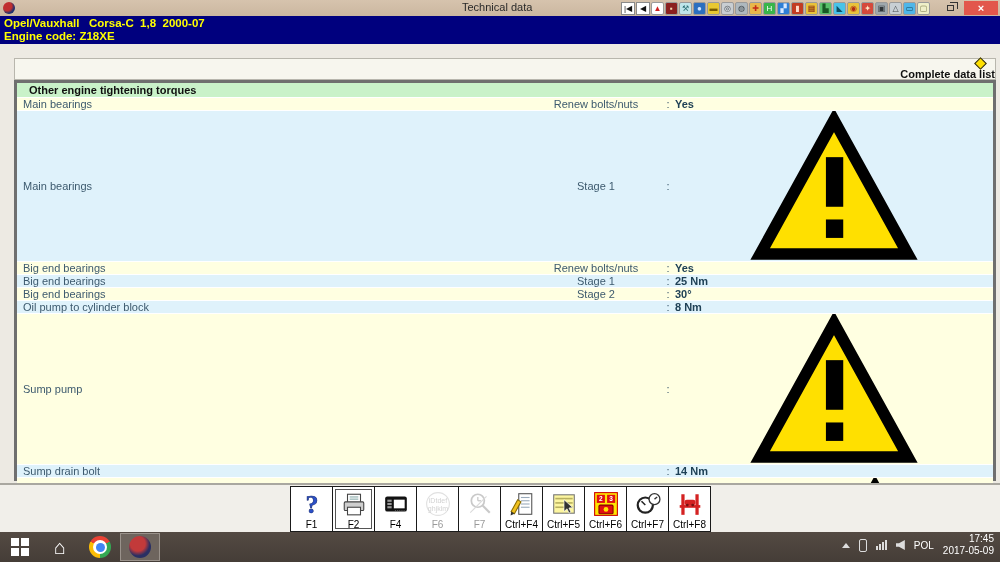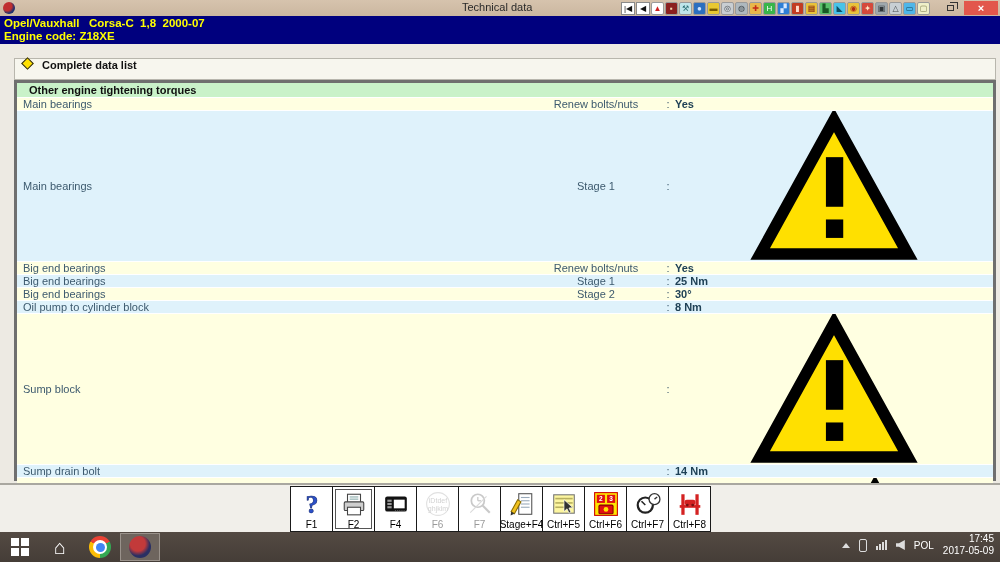--- a/index.html
+++ b/index.html
@@ -24,21 +24,21 @@
     border:1px solid #333; border-bottom:none; border-left:none; }
   .winbtn.close { background:#E2574C; color:#fff; font-size:11px; font-weight:bold; width:34px; }
 
   
   .veh-header { position:absolute; left:0; top:16px; width:1000px; height:28px; background:#00007E;
     color:#FFFF00; font-weight:bold; font-size:11.5px; padding:1px 0 0 4px; }
   .veh-header div { white-space:pre; line-height:13px; }
 
   
   .cdl-bar { position:absolute; left:14px; top:58px; width:982px; height:22px; background:#F7F6EE;
-    border:1px solid #b8b6ad; display:flex; align-items:flex-start; cursor:default; }
+    border:1px solid #b8b6ad; display:flex; align-items:flex-end; cursor:default;flex-direction:column; }
   .diamond { width:9px; height:9px; background:#FFE000; border:1px solid #222; transform:rotate(45deg);
     margin:0 10px 0 8px; flex:0 0 auto; }
   .cdl-label { font-size:11px; font-weight:bold; color:#111; }
 
   
   .tbl-frame { position:absolute; left:14px; top:80px; width:982px; height:401px;
     border:3px solid #6f6f6f; background:#fff; display:flex;flex-direction:column; }
   .tbl-body { flex:1; display:flex; flex-direction:column; }
   .sec-header { height:15px; background:#C9F2C9; font-size:11px; font-weight:bold; color:#101010;
     padding-left:12px; display:flex; align-items:center; border-bottom:1px solid #fff; }
@@ -292,21 +292,21 @@
     <span class="c-label">Oil pump to cylinder block</span>
     <span class="c-sub"></span>
     <span class="c-colon">:</span>
     <span class="c-value">
       <span class="vtext">8 Nm</span>
 
     </span>
   </div>
 
   <div class="row odd">
-    <span class="c-label">Sump block</span>
+    <span class="c-label">Sump pump</span>
     <span class="c-sub"></span>
     <span class="c-colon">:</span>
     <span class="c-value">
       <span class="vtext"></span>
       <svg class="warn">
             <use href="#ic-warn"></use>
           </svg>
     </span>
   </div>
 
@@ -380,21 +380,21 @@
     <svg>
           <use href="#ic-magnifier"></use>
         </svg>
     <span class="klabel">F7</span>
   </div>
 
   <div class="fkey-btn">
     <svg>
           <use href="#ic-docedit"></use>
         </svg>
-    <span class="klabel">Stage+F4</span>
+    <span class="klabel">Ctrl+F4</span>
   </div>
 
   <div class="fkey-btn">
     <svg>
           <use href="#ic-listhand"></use>
         </svg>
     <span class="klabel">Ctrl+F5</span>
   </div>
 
   <div class="fkey-btn">

